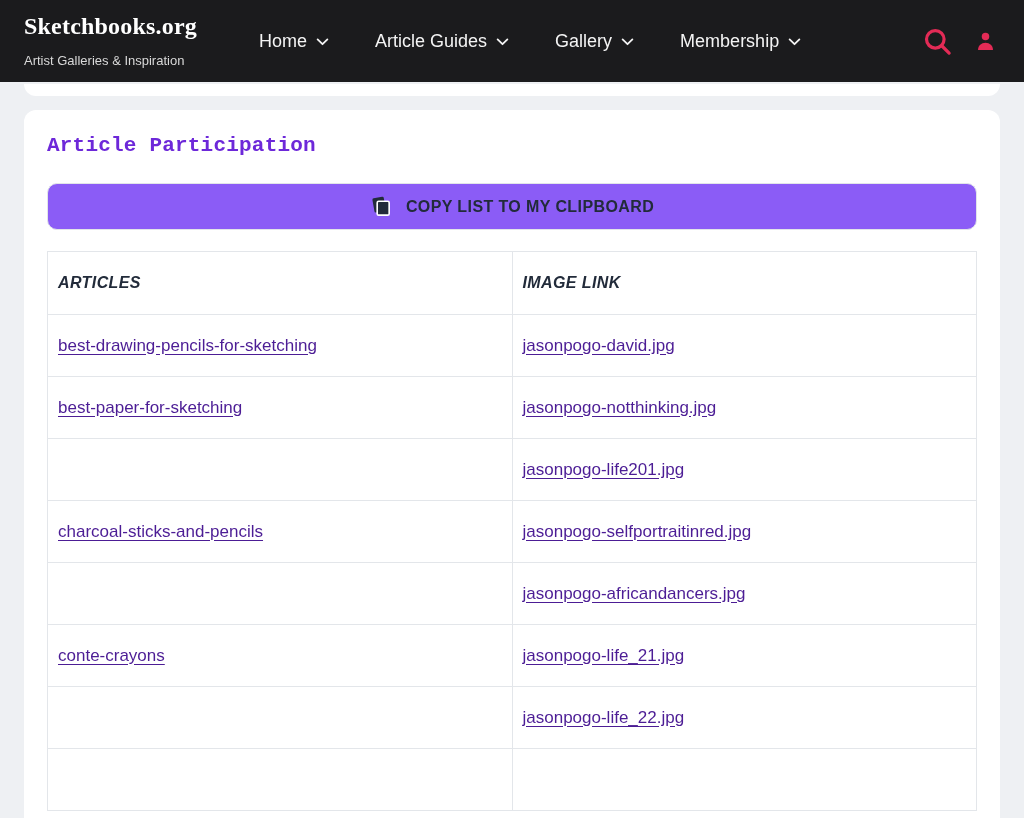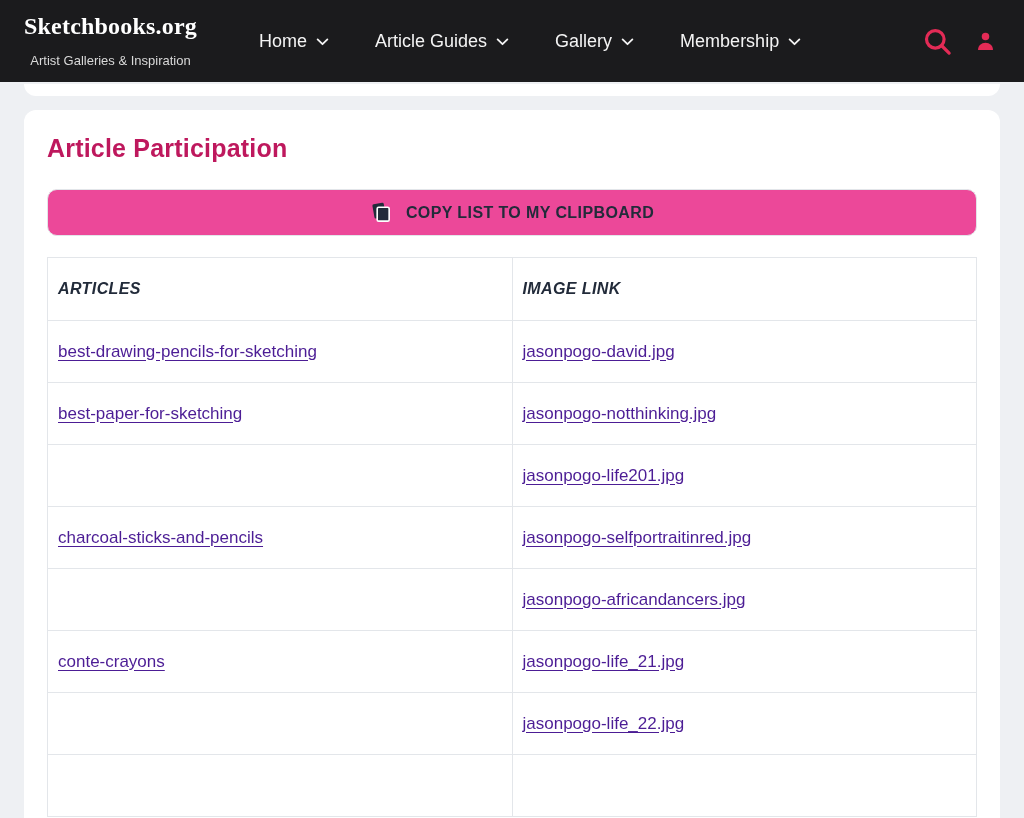--- a/index.html
+++ b/index.html
@@ -10,21 +10,20 @@
     font-family: "Liberation Sans", sans-serif;
   }
 
   
   .site-header {
     height: 82px;
     background: #1b1b1d;
     display: flex;
     align-items: center;
     padding: 0 26px 0 24px;
-    text-align: center;
   }
   .logo-block { line-height: 1.15; }
   .logo-title {
     font-family: "Liberation Serif", serif;
     font-weight: bold;
     color: #ffffff;
     font-size: 24px;
     letter-spacing: 0.2px;
   }
   .logo-tagline {
@@ -64,33 +63,33 @@
     border-radius: 0 0 12px 12px;
   }
   .main-card {
     margin: 14px 24px 0;
     background: #ffffff;
     border-radius: 12px 12px 0 0;
     padding: 24px 23px;
     min-height: 720px;
   }
   .page-title {
-    font-family: Liberation Sans, sans-serif;
-    font-weight: bold;
-    font-size: 25px;
-    color: #be185d;
+    font-family: Liberation Mono, monospace;
+    font-weight: bold;
+    font-size: 21px;
+    color: #6d28d9;
     letter-spacing: 0.2px;
   }
 
   
   .copy-btn {
     margin-top: 26px;
     width: 100%;
     height: 47px;
-    background: #ec4899;
+    background: #8b5cf6;
     border: 1px solid #e2e5e9;
     border-radius: 10px;
     display: flex;
     align-items: center;
     justify-content: center;
     gap: 13px;
     cursor: pointer;
     font-family: "Liberation Sans", sans-serif;
   }
   .copy-btn-label {

